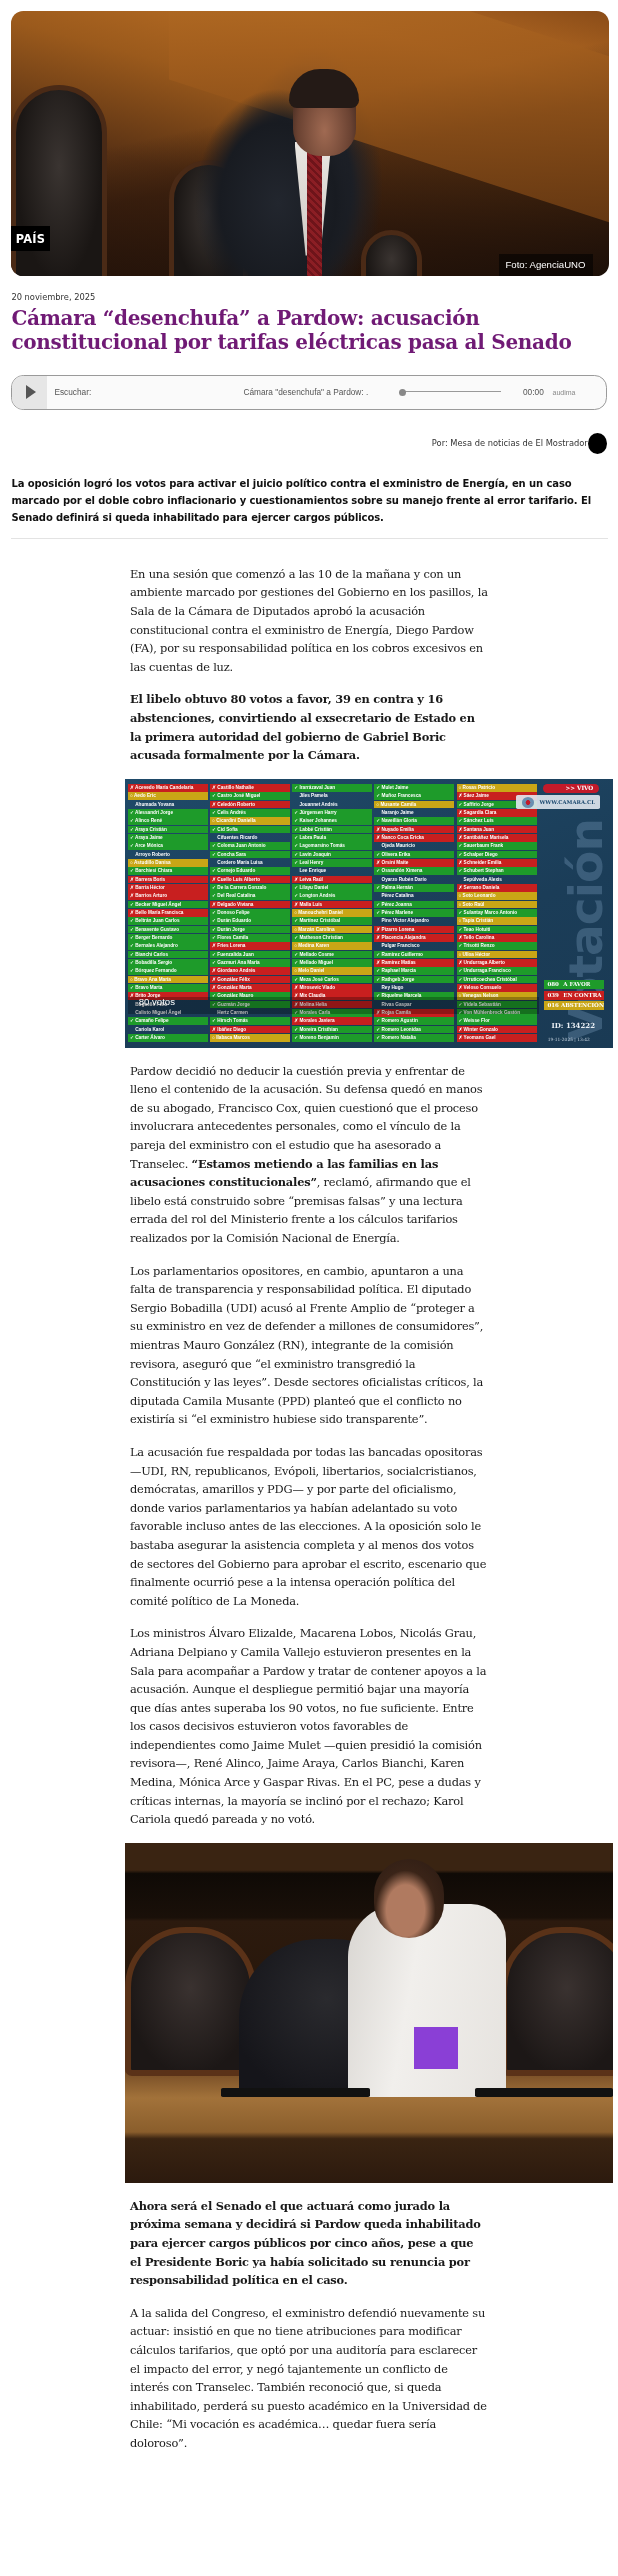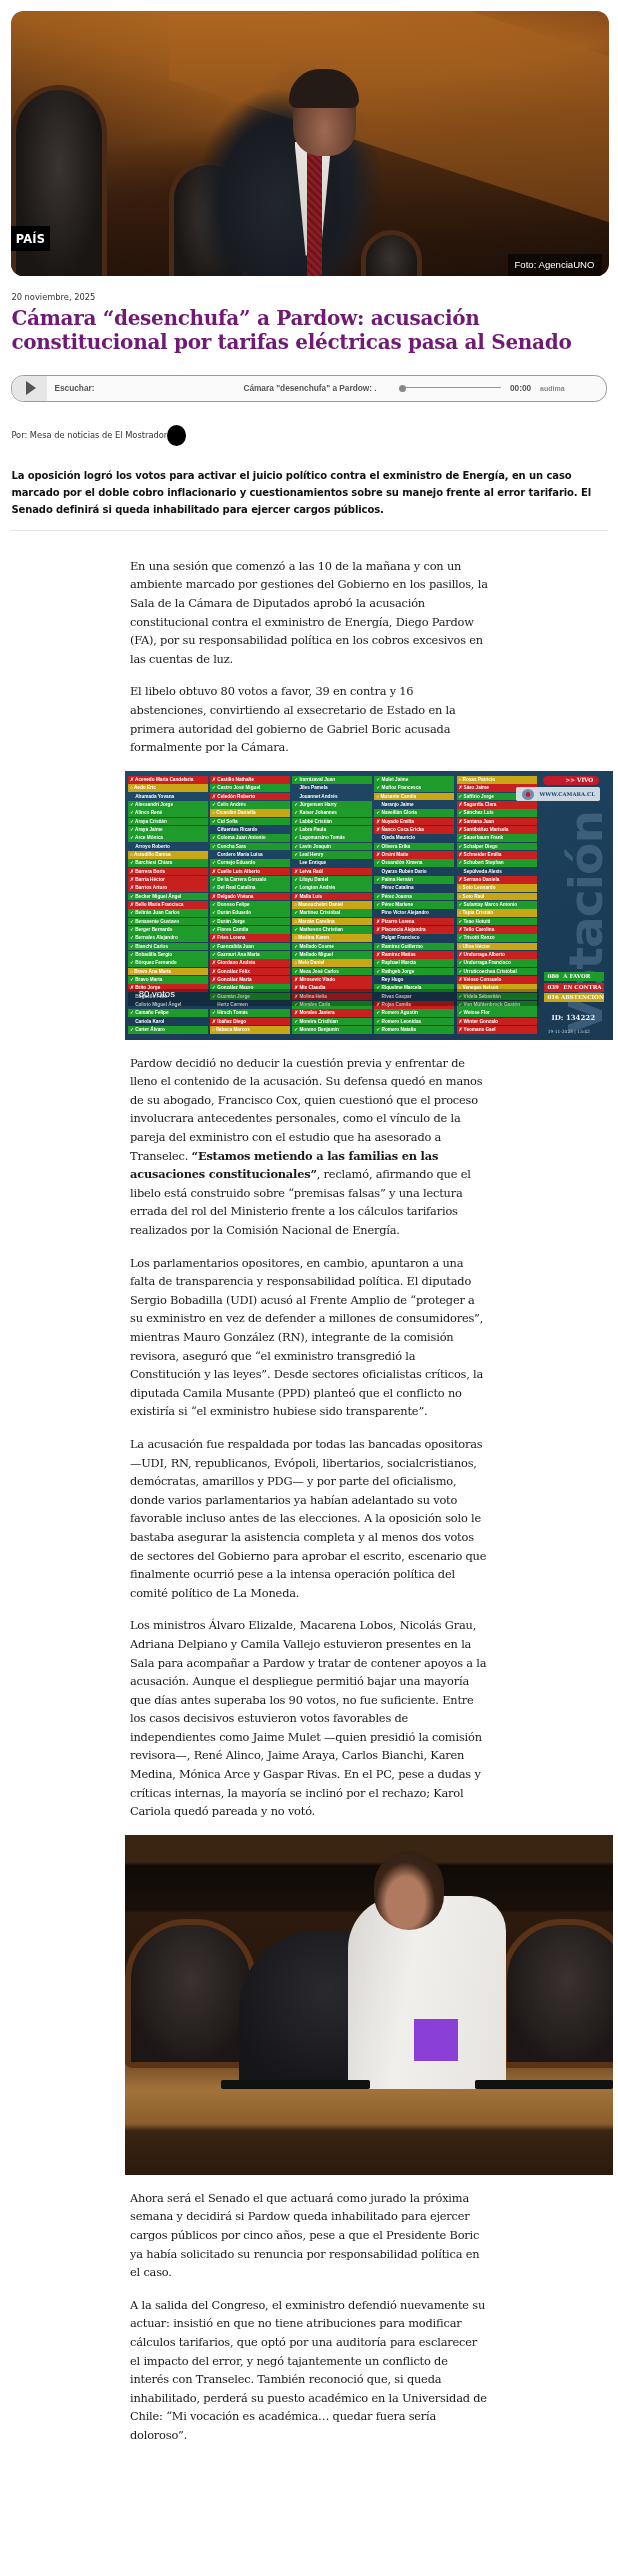--- a/index.html
+++ b/index.html
@@ -58,21 +58,21 @@
     position: absolute; left: 296px; top: 140px; width: 15.8px; height: 131px;
     background: repeating-linear-gradient(45deg, #8b1e24 0 2.6px, #6e141a 2.6px 5.3px);
   }
   .hero-tag {
     position: absolute; left: 0; bottom: 24.5px;
     background: #000; color: #fff;
     font-family: "DejaVu Sans", sans-serif; font-weight: bold;
     font-size: 11.4px; padding: 6.1px 5.3px 5.3px 5.3px; letter-spacing: 0.2px;
   }
   .hero-credit {
-    position: absolute; right: 7px; bottom: 0;
+    position: absolute; right: 16px; bottom: 0;
     background: rgba(0,0,0,0.55); color: #fff;
     font-family: "Liberation Sans", sans-serif;
     font-size: 9.6px; padding: 5.3px 7px 5.3px 7px;
   }
 
   
   .date {
     margin: 16.6px 0 0 11.4px;
     font-size: 8.3px; color: #333;
     font-family: "DejaVu Sans", sans-serif;
@@ -82,27 +82,26 @@
     font-family: "DejaVu Serif", serif;
     font-weight: bold;
     font-size: 20px; line-height: 23.6px;
     letter-spacing: -0.3px;
     color: #701a75;
   }
 
   
   .audio {
     margin: 20px 11.4px 0 11.4px;
-    height: 27px; width: 596px;
+    height: 35px; width: 596px;
     border: 0.9px solid #9a9a9a;
     border-radius: 12.3px;
     display: flex; align-items: center;
     overflow: hidden;
     background: #fafafa;
-    font-weight: bold;
   }
   .audio .play {
     width: 35px; height: 100%;
     background: #e6e6e6;
     display: flex; align-items: center; justify-content: center;
     cursor: pointer;
   }
   .audio .play span {
     width: 0; height: 0;
     border-left: 10.5px solid #555;
@@ -110,27 +109,27 @@
     border-bottom: 7px solid transparent;
     margin-left: 2.6px;
   }
   .audio .label { font-size: 8.3px; color: #555; margin-left: 7px; width: 189px; }
   .audio .track { font-size: 8.3px; color: #555; width: 153px; }
   .audio .seek {
     position: relative; width: 102px; height: 8.8px; margin-left: 2.6px;
   }
   .audio .seek .line { position: absolute; top: 3.5px; left: 3.5px; right: 0; height: 0.9px; background: #999; }
   .audio .seek .knob { position: absolute; top: 0.9px; left: 0; width: 7px; height: 7px; border-radius: 50%; background: #888; }
-  .audio .time { font-size: 8.3px; color: #555; margin-left: 9px; }
+  .audio .time { font-size: 8.3px; color: #555; margin-left: 22px; }
   .audio .brand { font-size: 7px; color: #888; margin-left: 8.8px; }
 
   
   .author-row {
     margin: 23px 11.4px 0 11.4px;
-    display: flex; justify-content: flex-start; align-items: center;
+    display: flex; justify-content: flex-end; align-items: center;
   }
   .author { font-size: 8.3px; color: #333; font-family: "DejaVu Sans", sans-serif; }
   .dot { width: 19px; height: 21px; border-radius: 50%; background: #000; margin-right: 0.9px; }
 
   .lead {
     margin: 21px 11.4px 0 11.4px;
     font-family: "DejaVu Sans", sans-serif;
     font-weight: bold;
     font-size: 10px; line-height: 17px;
     color: #111;
@@ -140,21 +139,21 @@
 
   
   .article {
     margin: 26px 0 8px 130px;
     width: 358px;
     font-family: "DejaVu Serif", serif;
     font-size: 11.4px; line-height: 18.6px;
     color: #1a1a1a;
   }
   .article p { margin-bottom: 14px; letter-spacing: -0.2px; }
-  .article p.bold { font-weight: normal; }
+  .article p.bold { font-weight: bold; }
   .article strong { font-weight: bold; }
 
   
   .board {
     margin: 0 0 14px -5.3px;
     width: 488px; height: 269px;
     background: linear-gradient(160deg, #1f4a69 0%, #1b3d58 60%, #1a3a54 100%);
     position: relative;
     padding: 5.3px 3.5px 5.3px 3.5px;
     display: flex;

